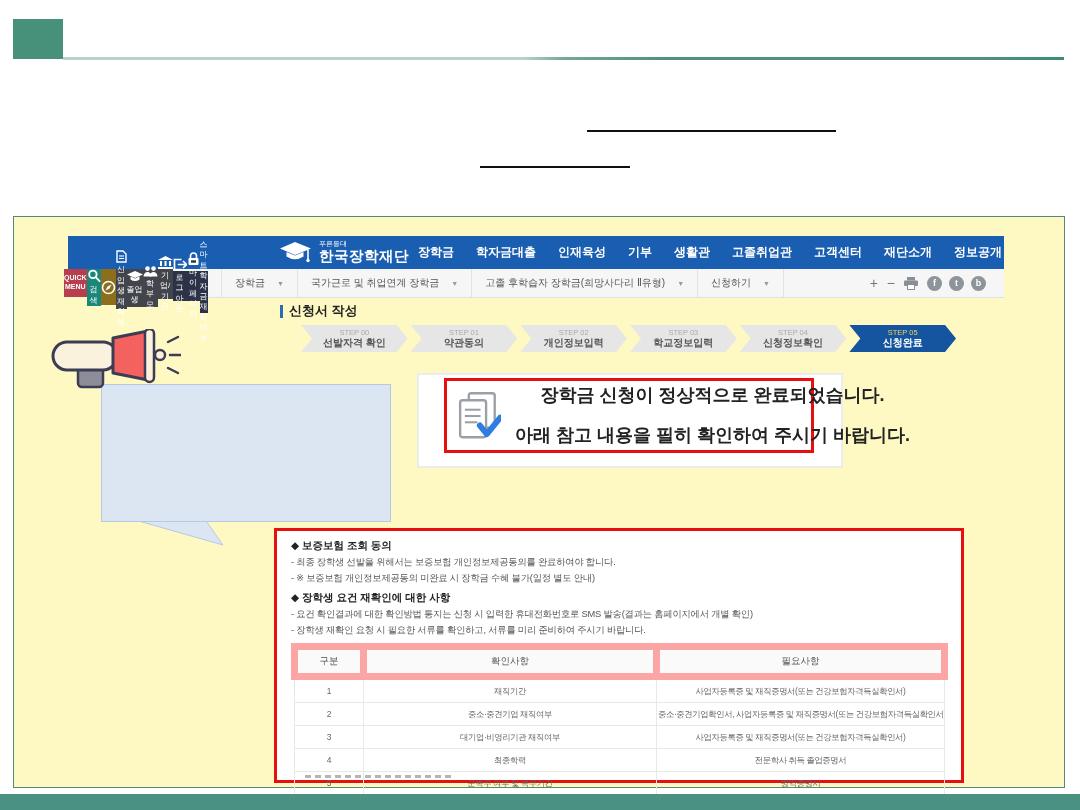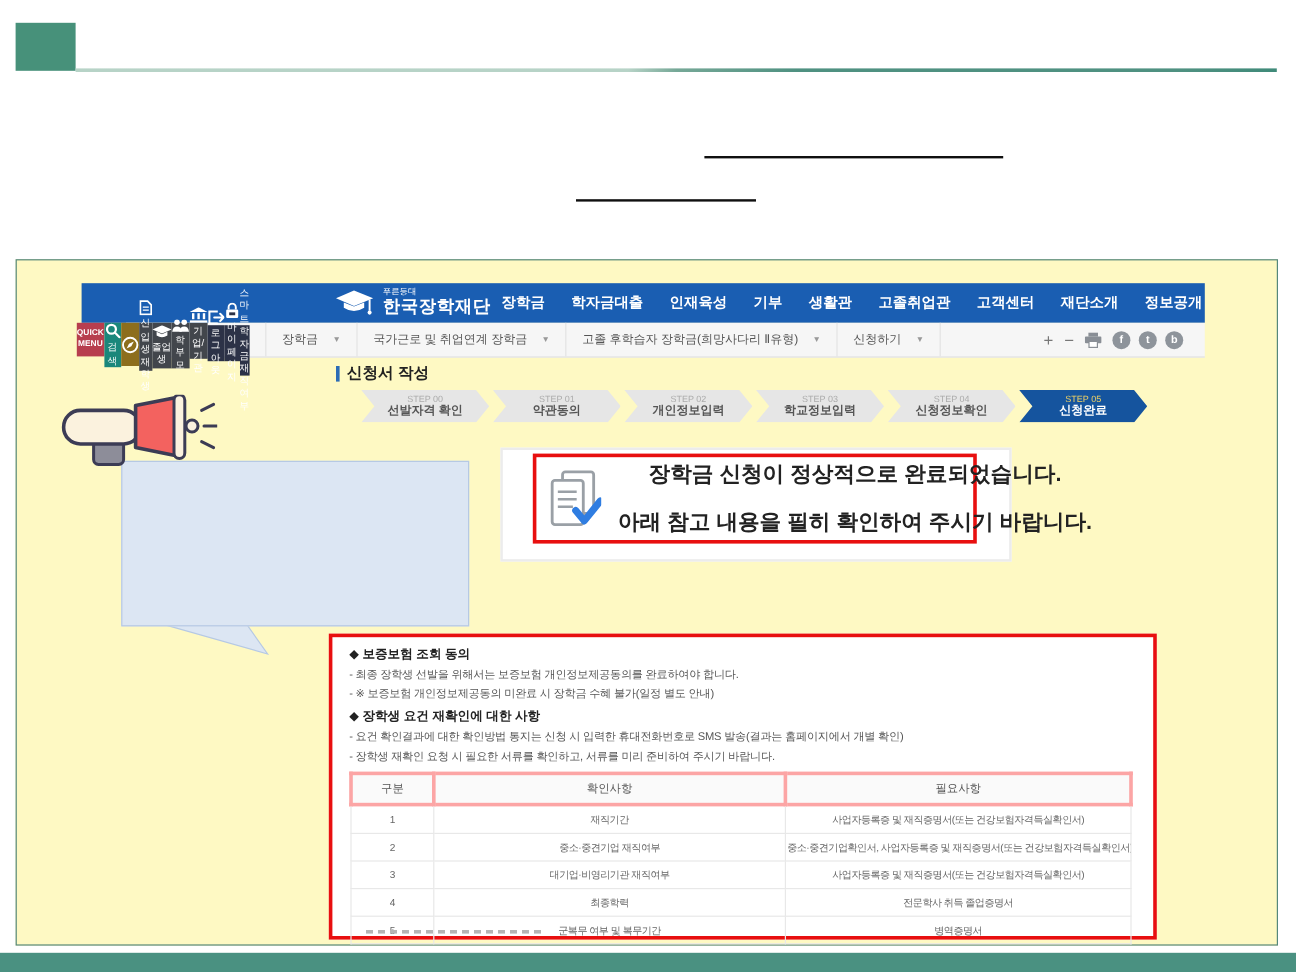--- a/index.html
+++ b/index.html
@@ -81,21 +81,21 @@
   #megaphone{left:37px;top:112px;width:130px;height:62px;z-index:30;}
 
   
   #redbox{left:260px;top:311px;width:690px;height:255px;border:3px solid #e80f0f;background:#fff;box-sizing:border-box;}
   #notice-body{position:absolute;left:14px;top:6px;right:12px;}
   .sec-title{font-size:10.5px;font-weight:bold;color:#222;line-height:16px;}
   .bullet{font-size:9.3px;color:#555;line-height:16px;letter-spacing:-.2px;white-space:nowrap;}
   .sec-title + .bullet{margin-top:1px;}
   .sec-gap{margin-top:3px;}
   #doc-table{border-collapse:collapse;margin-top:5px;width:650px;table-layout:fixed;}
-  #doc-table th{height:21px;background:#fafafa;border:3px solid #fca5a5;font-size:9.5px;font-weight:normal;color:#555;}
+  #doc-table th{height:21px;background:#fafafa;border:7px solid #fca5a5;font-size:9.5px;font-weight:normal;color:#555;}
   #doc-table td{height:20px;border:1px solid #e8e8e8;font-size:8.4px;color:#666;text-align:center;letter-spacing:-.4px;white-space:nowrap;overflow:hidden;}
   #doc-table col.c1{width:69px;} #doc-table col.c2{width:293px;} #doc-table col.c3{width:288px;}
   #clipped-note{position:absolute;left:28px;bottom:2px;width:150px;height:3px;
     background:repeating-linear-gradient(90deg,#b5b5b5 0 6px,transparent 6px 10px);}
 </style>
 </head>
 <body>
 
 <div class="abs" id="slide-accent"></div>
 <div class="abs" id="slide-topline"></div>

